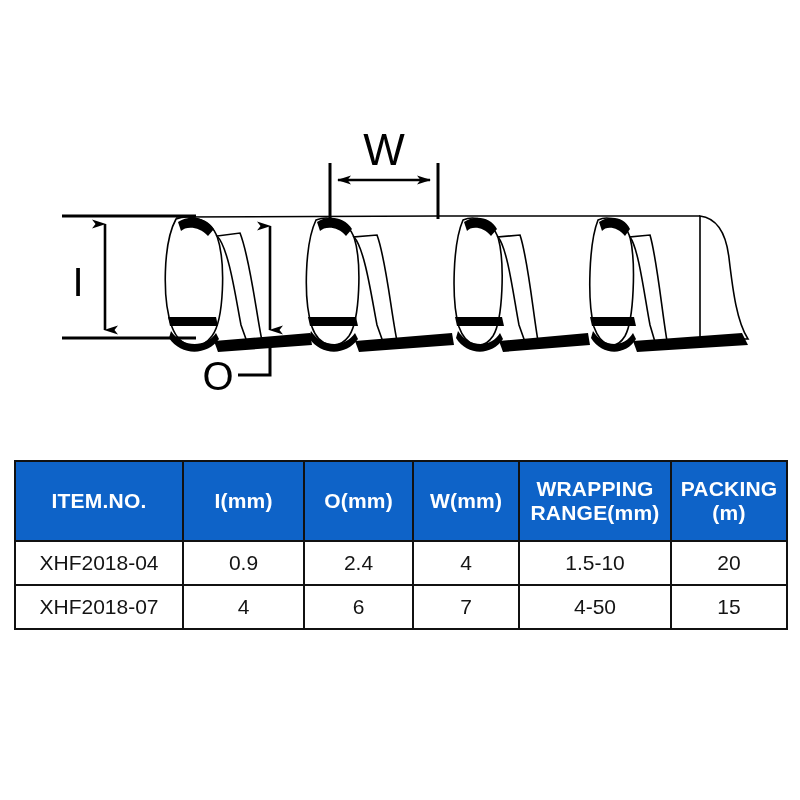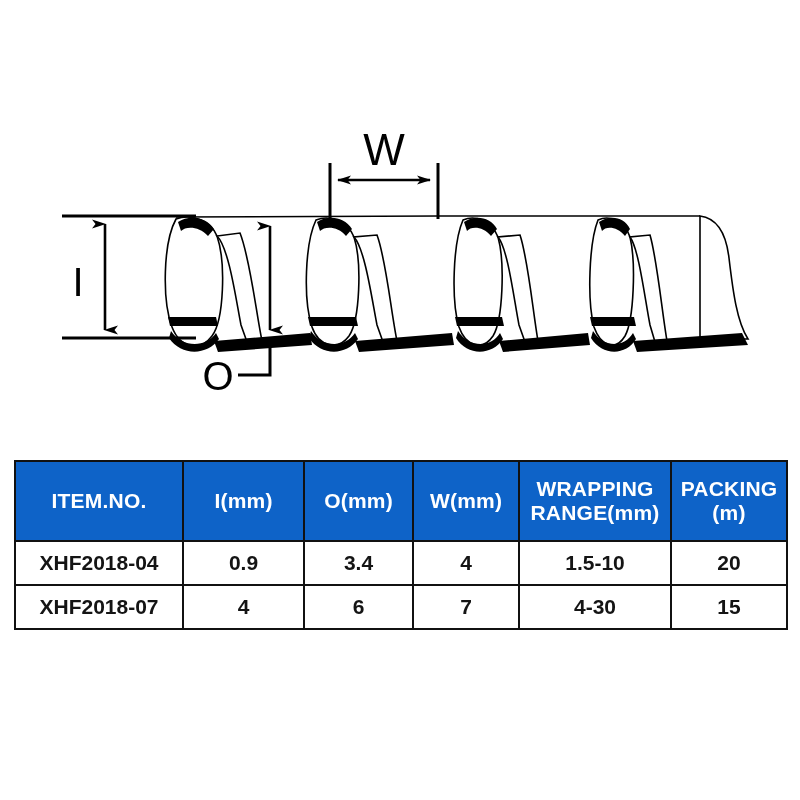--- a/index.html
+++ b/index.html
@@ -38,21 +38,21 @@
     font-size:21px;
     line-height:1.12;
     height:78px;
     letter-spacing:.2px;
   }
   #spec-table tbody td{
     background:#ffffff;
     color:#141414;
     font-size:21px;
     height:42px;
-    font-weight:bold;
+    font-weight:normal;
   }
   .c-item{width:168px;}
   .c-i{width:121px;}
   .c-o{width:109px;}
   .c-w{width:106px;}
   .c-wr{width:152px;}
   .c-pk{width:116px;}
   .hdr2{display:block;}
 </style>
 </head>
@@ -194,30 +194,30 @@
           <th>
             <span class="hdr2">PACKING</span>
             <span class="hdr2">(m)</span>
           </th>
         </tr>
       </thead>
       <tbody>
         <tr>
           <td>XHF2018-04</td>
           <td>0.9</td>
-          <td>3.4</td>
+          <td>2.4</td>
           <td>4</td>
           <td>1.5-10</td>
           <td>20</td>
         </tr>
         <tr>
           <td>XHF2018-07</td>
           <td>4</td>
           <td>6</td>
           <td>7</td>
-          <td>4-30</td>
+          <td>4-50</td>
           <td>15</td>
         </tr>
       </tbody>
     </table>
   </div>
 
 </div>
 
 </body></html>

